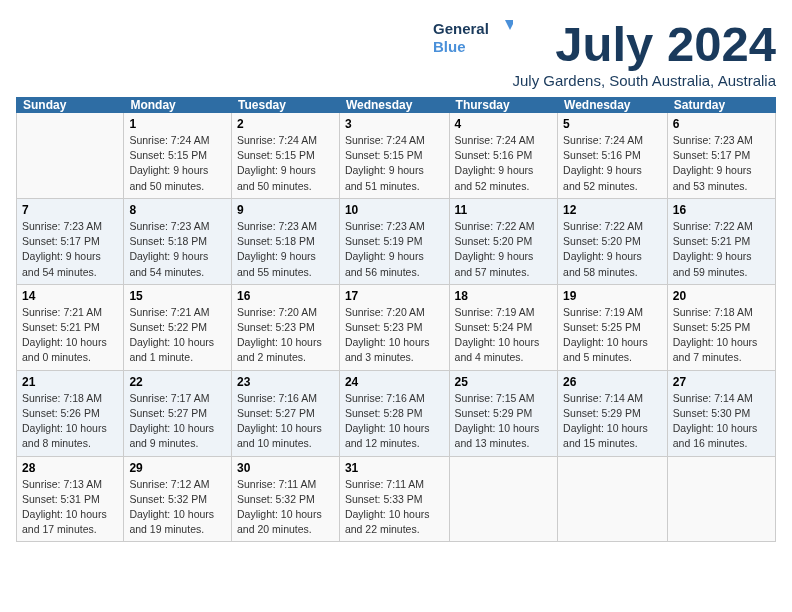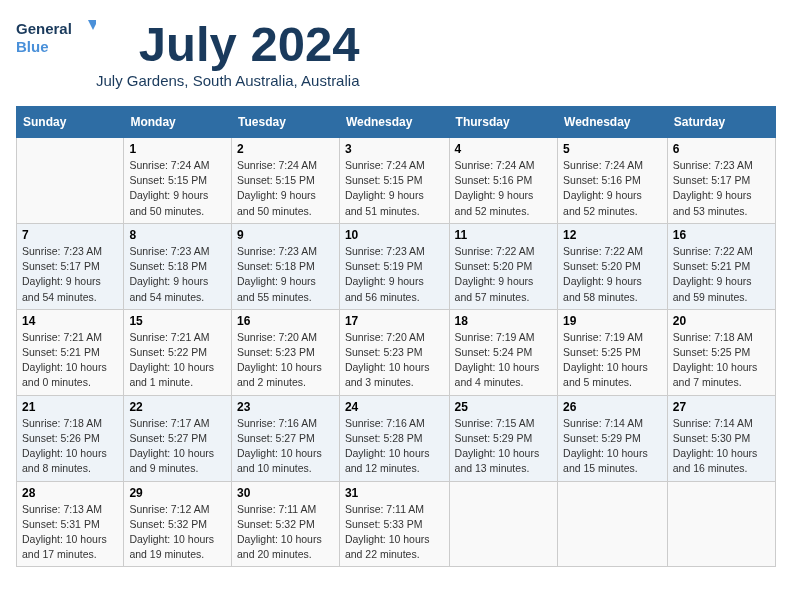--- a/index.html
+++ b/index.html
@@ -5,23 +5,23 @@
     * { margin: 0; padding: 0; box-sizing: border-box; }
     body {
       font-family: Arial, sans-serif;
       background: #fff;
       width: 792px;
       min-height: 612px;
       padding: 16px;
     }
     .header {
       display: flex;
-      justify-content: flex-start;
+      justify-content: flex-end;
       align-items: flex-start;
-      margin-bottom: 17px;
+      margin-bottom: 8px;
     }
     .logo {
       display: flex;
       align-items: center;
       gap: 4px;
     }
     .title-block {
       text-align: right;
     }
     .month-year {
@@ -35,21 +35,21 @@
     }
     table {
       width: 100%;
       border-collapse: collapse;
       font-size: 11px;
     }
     thead tr th {
       background-color: #2e6da4;
       color: #fff;
       text-align: left;
-      padding: 8px 6px;
+      padding: 0 6px;
       font-size: 12px;
       font-weight: bold;
       border: 1px solid #2e6da4;
     }
     tbody tr td {
       border: 1px solid #ccc;
       vertical-align: top;
       padding: 4px 5px;
       min-height: 80px;
       width: 113px;

